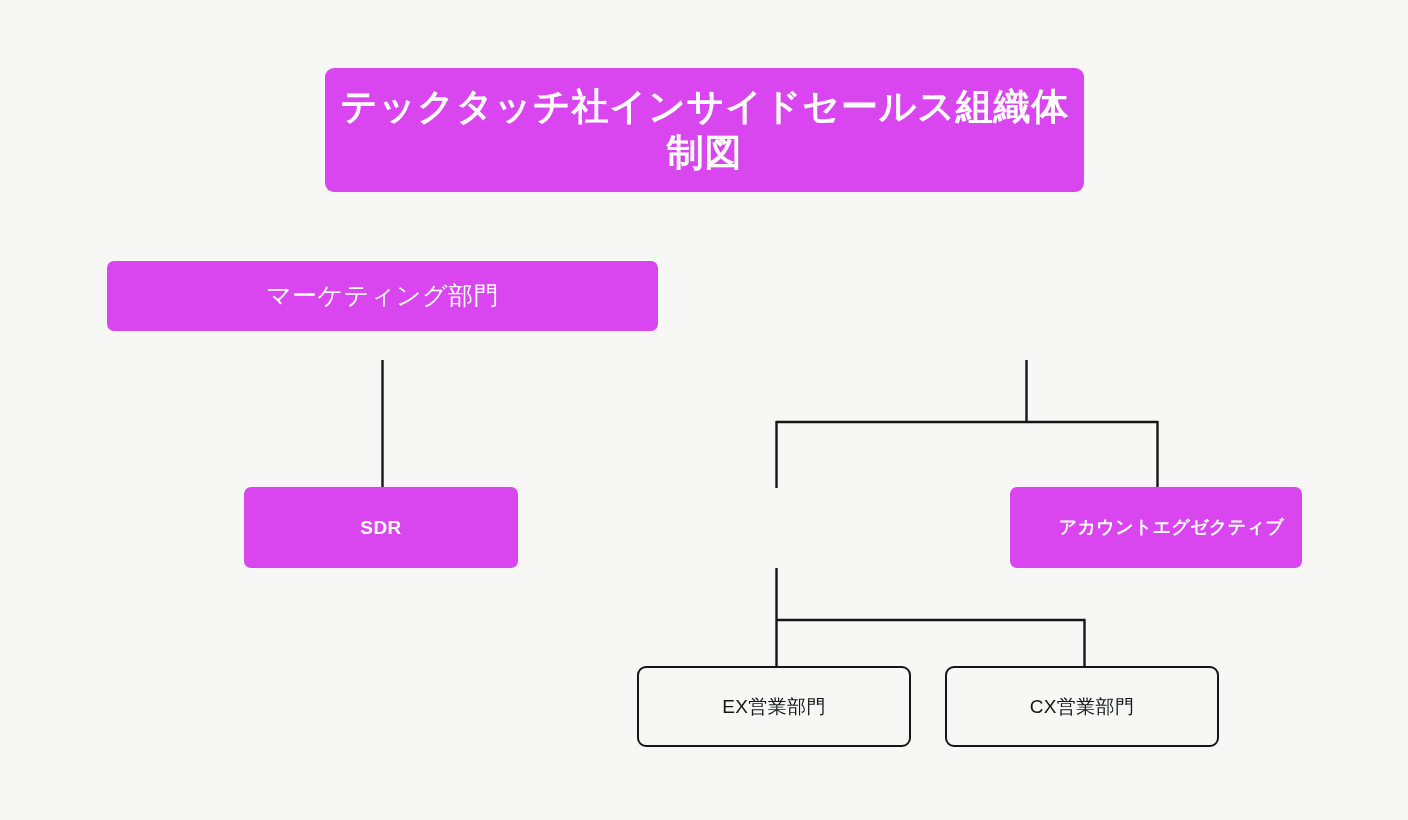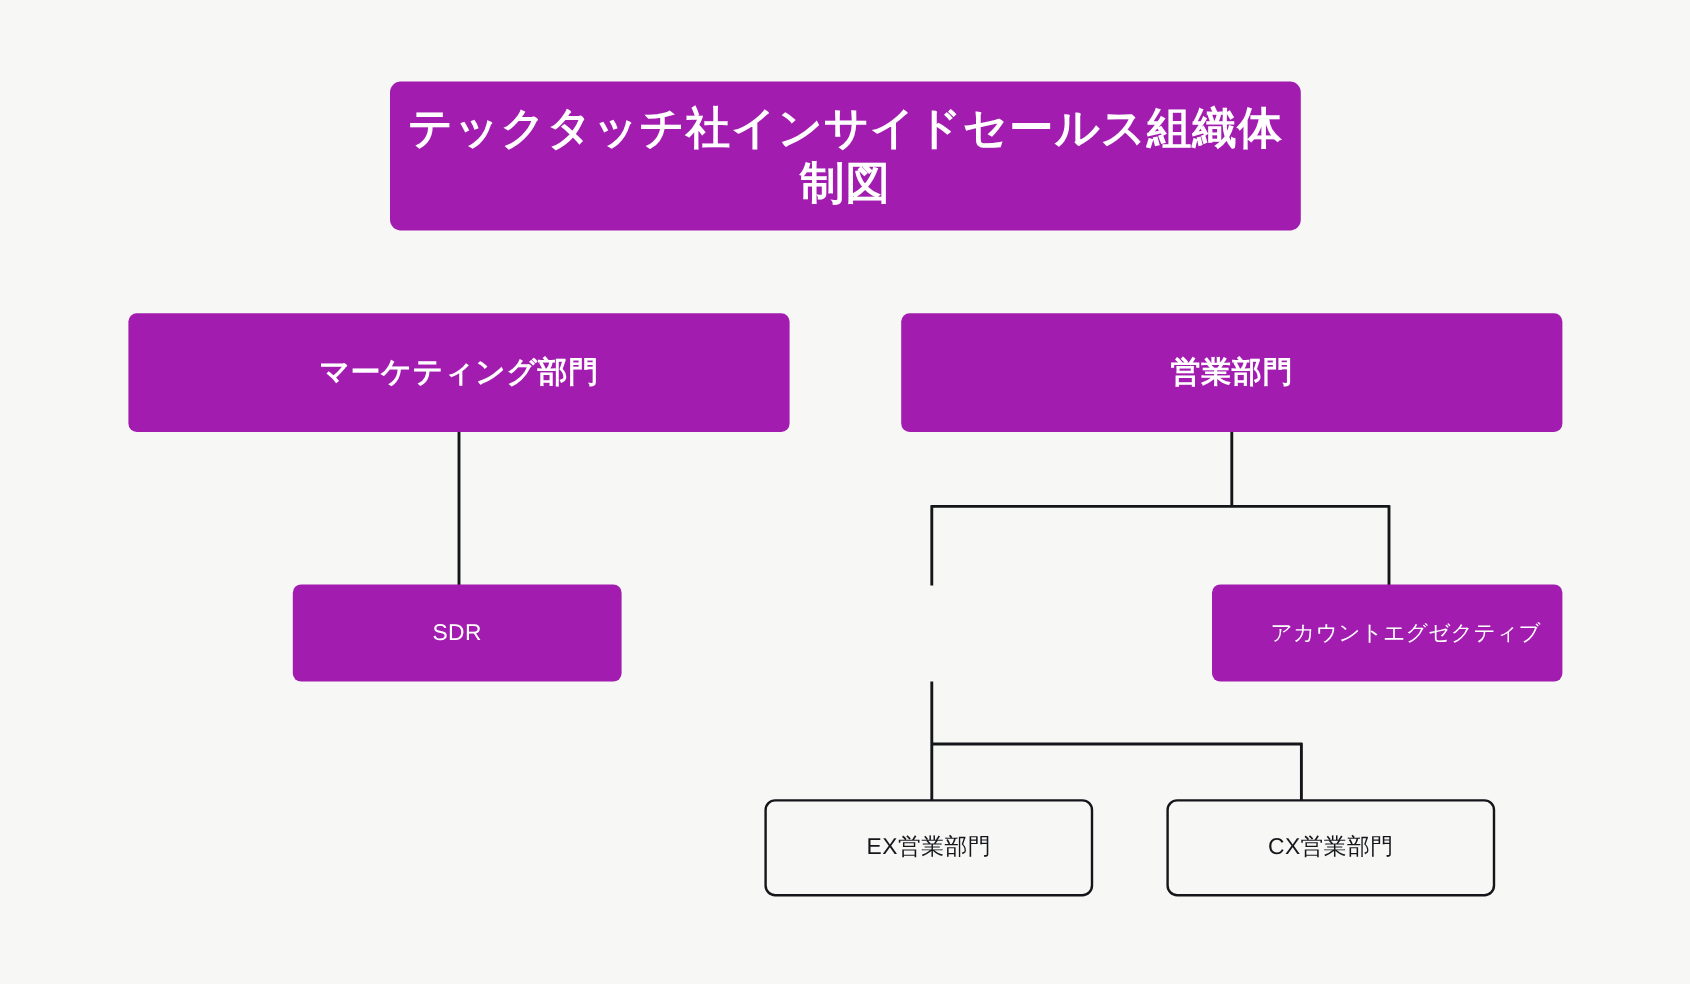--- a/index.html
+++ b/index.html
@@ -45,21 +45,21 @@
     box-sizing: border-box;
     display: flex;
     align-items: center;
     justify-content: center;
     text-align: center;
     border-radius: 7px;
     line-height: 1.25;
   }
 
   .node.filled {
-    background: #a21caf;
+    background: #d946ef;
     color: #ffffff;
     border: none;
   }
 
   .node.outlined {
     background: #f7f7f6;
     color: #14161a;
     border: 2.2px solid #14161a;
     border-radius: 9px;
   }
@@ -72,70 +72,69 @@
     height: 124px;
     font-size: 37px;
     font-weight: 700;
     letter-spacing: 0.02em;
     border-radius: 9px;
   }
 
   
   .node.level1 {
     top: 261px;
-    height: 99px;
+    height: 70px;
     font-size: 25px;
-    font-weight: 700;
+    font-weight: 400;
     letter-spacing: 0.02em;
   }
   #node-marketing { left: 107px;  width: 551px; }
   #node-sales     { left: 751px;  width: 551px; }
 
   
   .node.level2 {
     top: 487px;
     height: 81px;
     font-size: 19px;
-    font-weight: 400;
+    font-weight: 700;
     letter-spacing: 0.02em;
   }
   #node-sdr { left: 244px;  width: 274px; }
   #node-bdr { left: 640px;  width: 274px; }
   #node-ae  { left: 1010px; width: 292px; font-size: 18px; padding-left: 31px; }
 
   
   .node.level3 {
     top: 666px;
     height: 81px;
     font-size: 19px;
     font-weight: 400;
     letter-spacing: 0.02em;
   }
   #node-ex { left: 637px; width: 274px; }
-  #node-cx { left: 945px; width: 274px; margin-left: 27px; }
+  #node-cx { left: 945px; width: 274px; }
 </style>
 </head>
 <body>
 
 <div id="chart-stage">
 
   <svg id="connector-layer" viewBox="0 0 1408 820" width="1408" height="820" aria-hidden="true">
 
     <path d="M 382.5 360 L 382.5 488"></path>
 
     <path d="M 1026.5 360 L 1026.5 422 M 776 422 L 1158 422 M 776.5 421 L 776.5 488 M 1157.5 421 L 1157.5 488"></path>
 
     <path d="M 776.5 568 L 776.5 620 M 776 620 L 1085 620 M 776.5 619 L 776.5 667 M 1084.5 619 L 1084.5 667"></path>
   </svg>
 
   <div class="node filled" id="node-title">テックタッチ社インサイドセールス組織体制図</div>
 
   <div class="node filled level1" id="node-marketing">マーケティング部門</div>
 
-  <div class="node filled level1" id="node-sales">営業部門</div>
 
   <div class="node filled level2" id="node-sdr">SDR</div>
 
 
   <div class="node filled level2" id="node-ae">アカウントエグゼクティブ</div>
 
   <div class="node outlined level3" id="node-ex">EX営業部門</div>
 
   <div class="node outlined level3" id="node-cx">CX営業部門</div>
 

